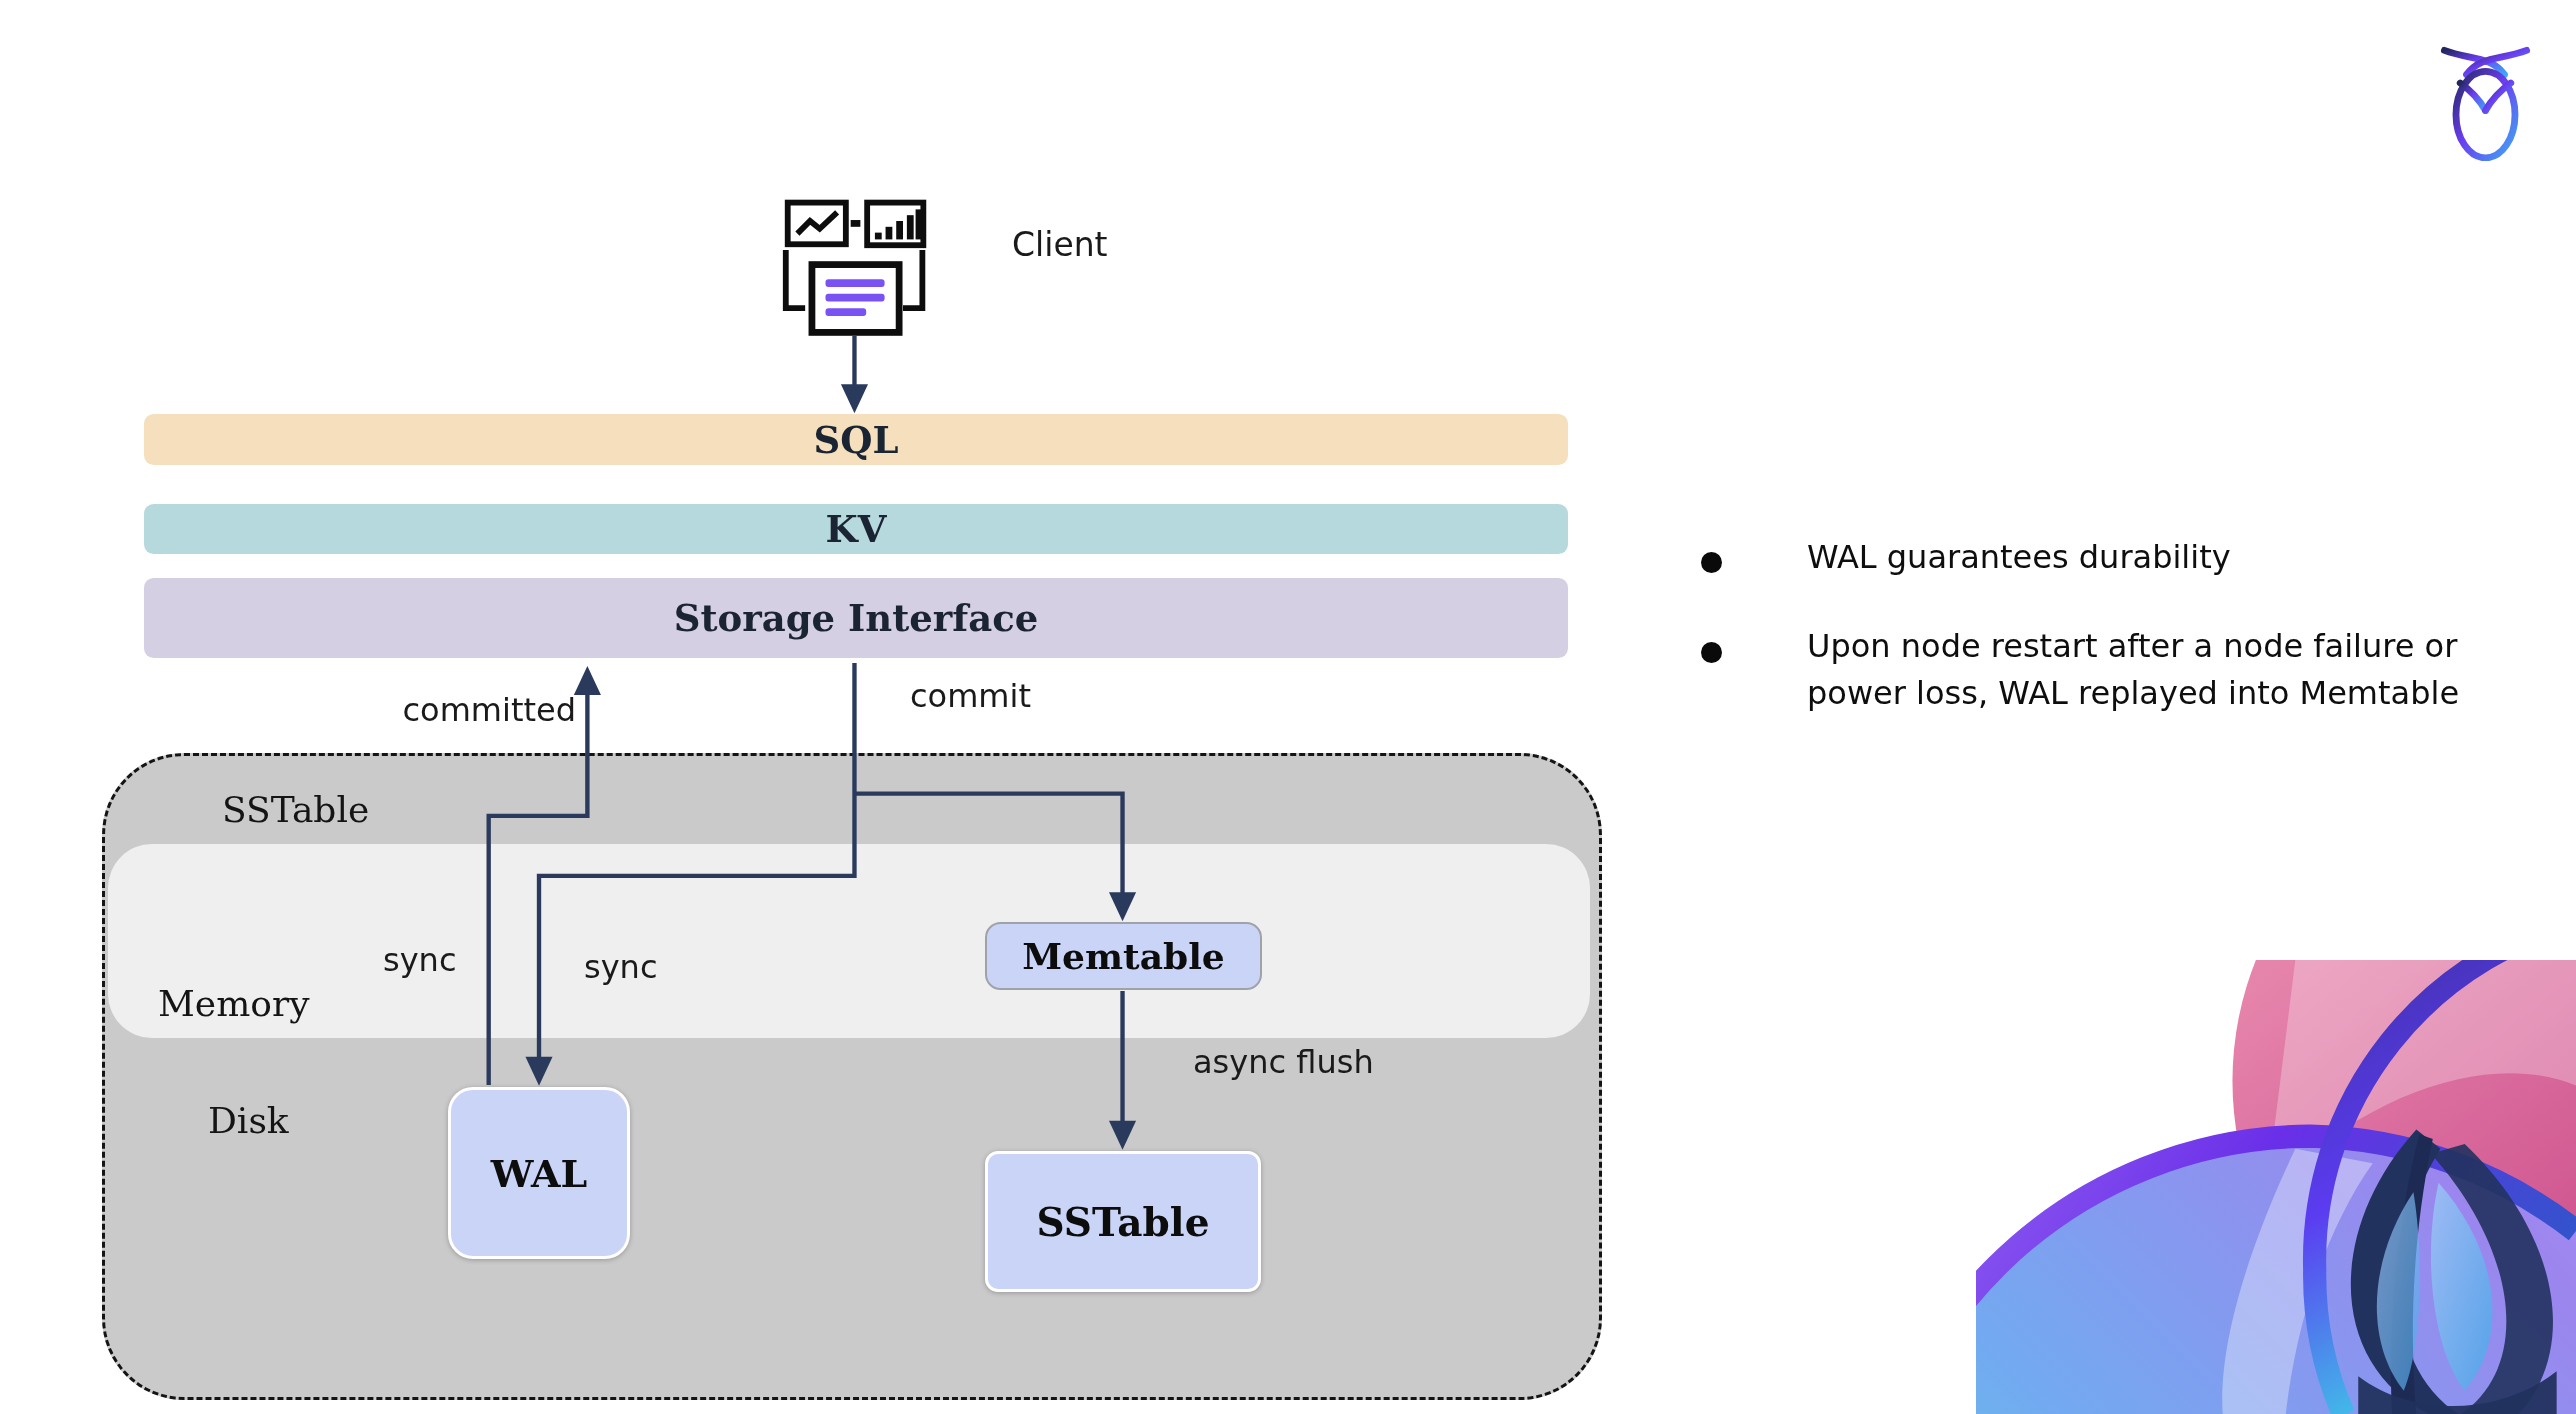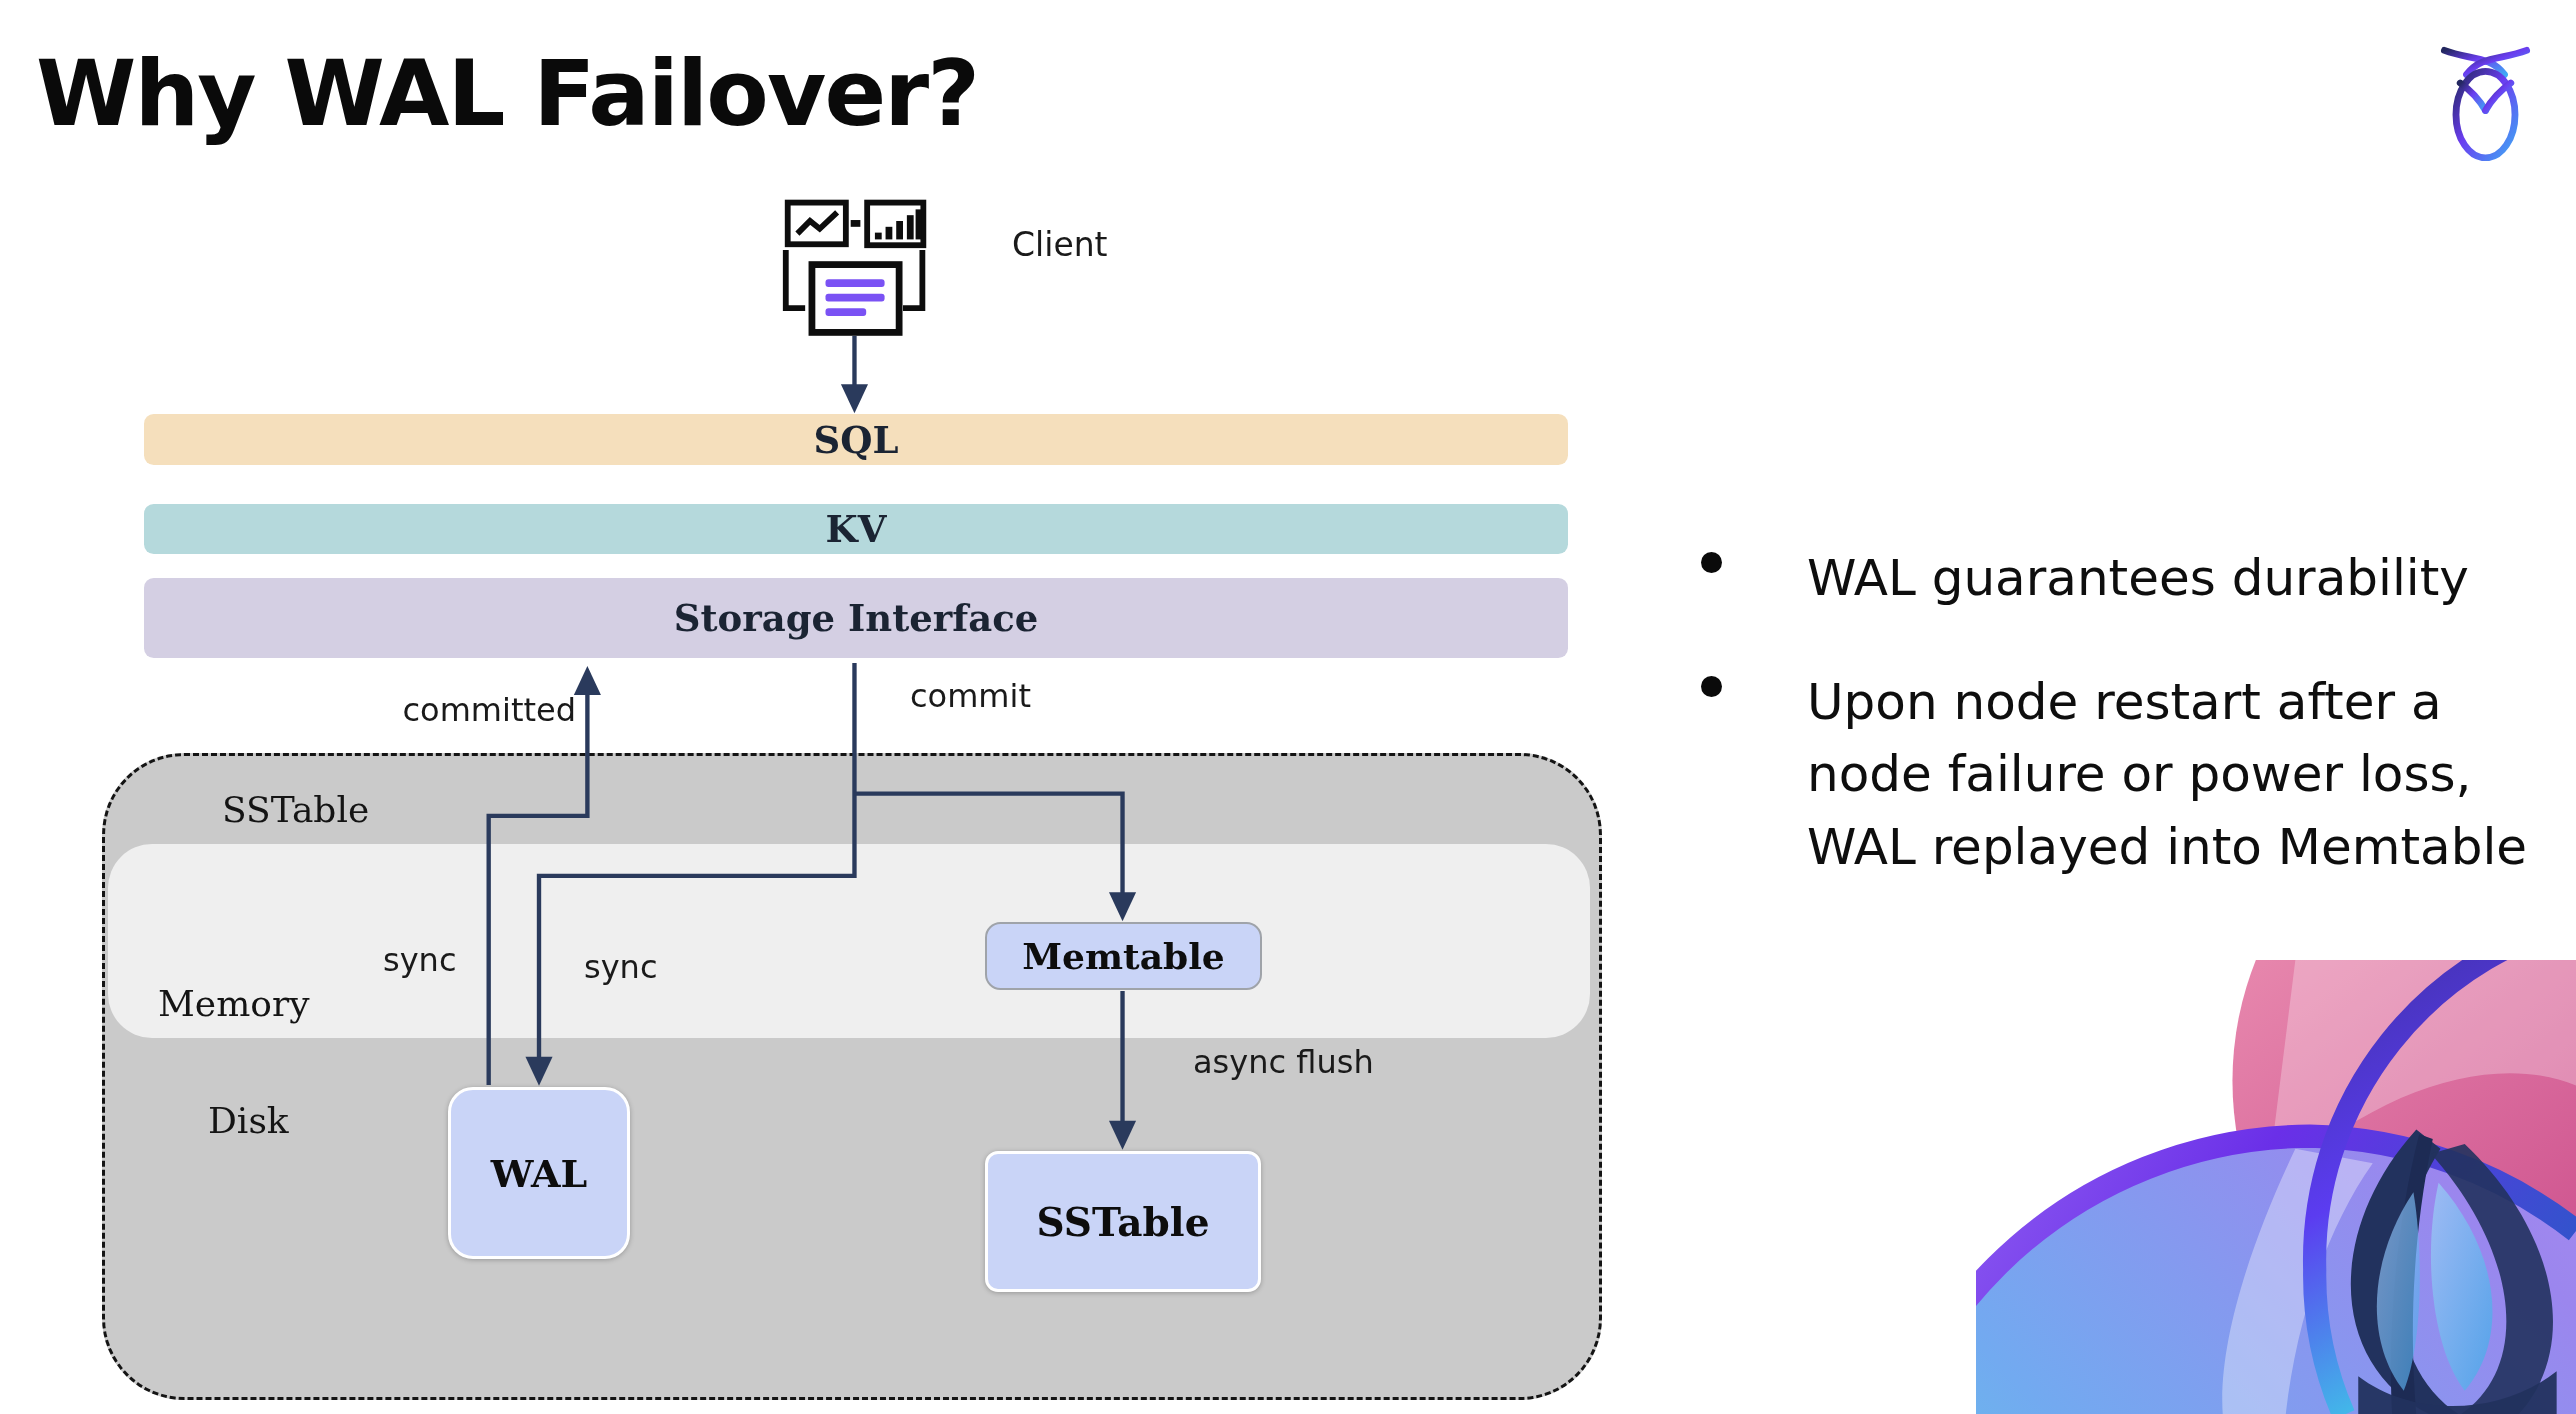--- a/index.html
+++ b/index.html
@@ -87,31 +87,30 @@
   
   .arrows{position:absolute;left:0;top:0;width:2576px;height:1415px;pointer-events:none;}
   
   .bullets{position:absolute;left:1701px;top:534px;width:832px;}
   .bullet-item{display:flex;margin-bottom:43px;}
   .bullet-dot{
     width:21px;height:21px;border-radius:50%;background:#0a0a0a;
     flex:0 0 21px;margin-top:18.4px;margin-right:85px;
   }
   .bullet-text{
-    font-size:50px;line-height:1.45;color:#0e0e0e;max-width:724px;margin-top:8px;
+    font-size:32px;line-height:1.45;color:#0e0e0e;max-width:724px;
   }
   
   .corner-art{position:absolute;right:0;bottom:0;width:600px;height:455px;}
 </style>
 </head>
 <body>
 
 <div class="slide">
 
-  <div class="title">Why WAL Failover?</div>
 
   <div class="logo">
     <svg width="97" height="118" viewBox="0 0 90 112" xmlns="http://www.w3.org/2000/svg">
       <defs>
         <linearGradient id="roachGrad" x1="0" y1="0" x2="1" y2="1">
           <stop offset="0" stop-color="#23275f"></stop>
           <stop offset="0.45" stop-color="#6a3df0"></stop>
           <stop offset="1" stop-color="#3fa9f5"></stop>
         </linearGradient>
       </defs>

